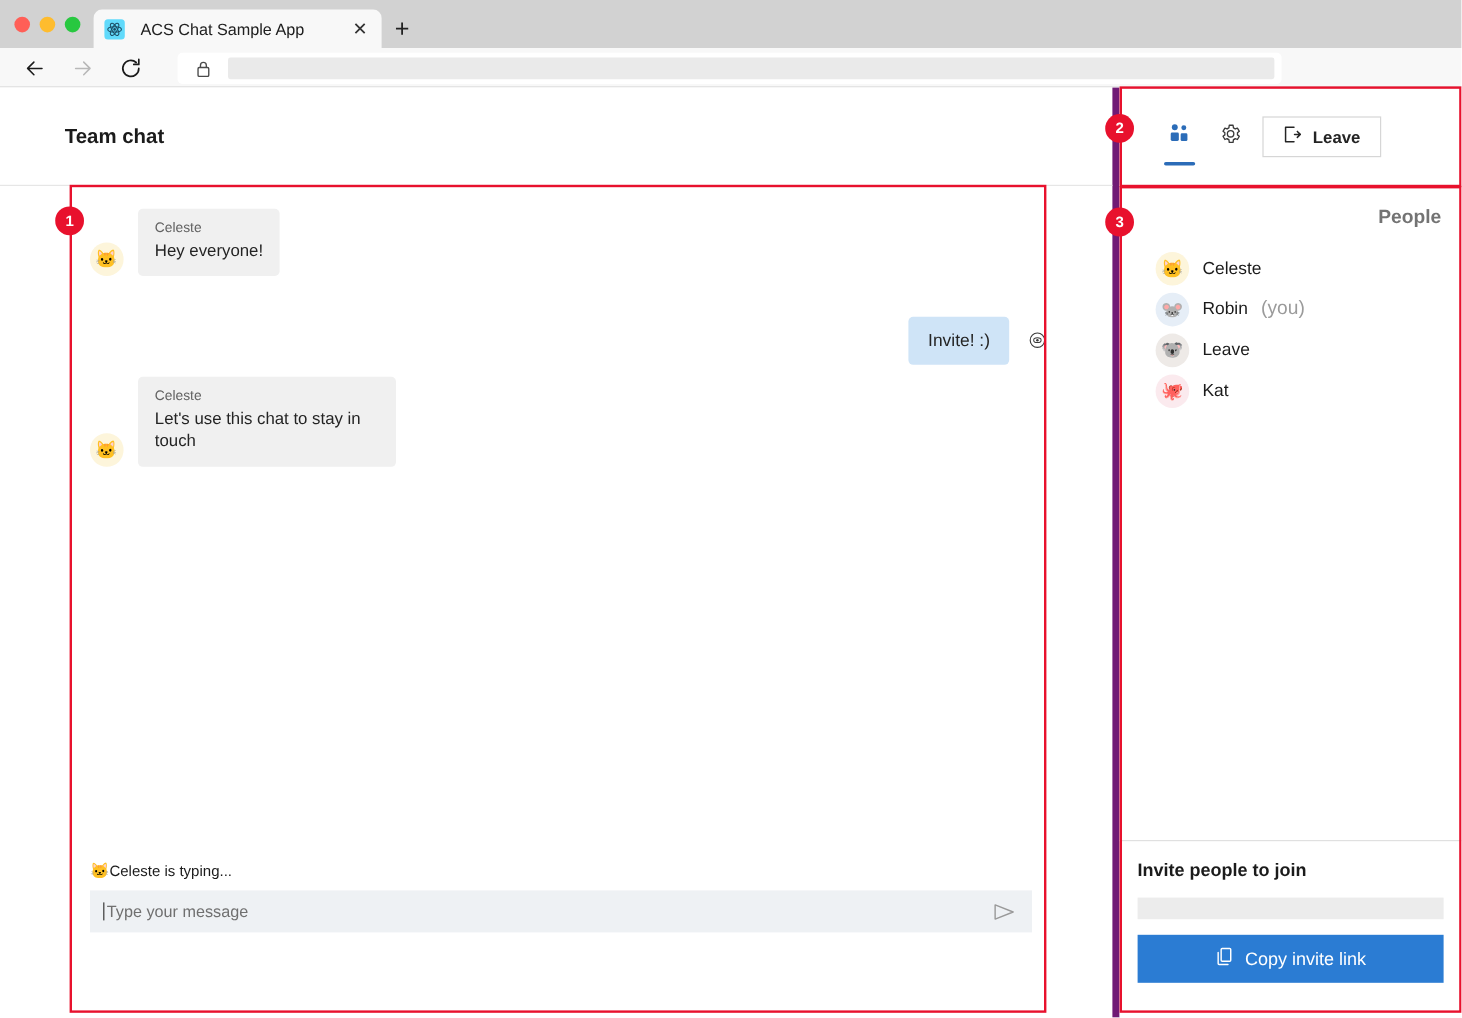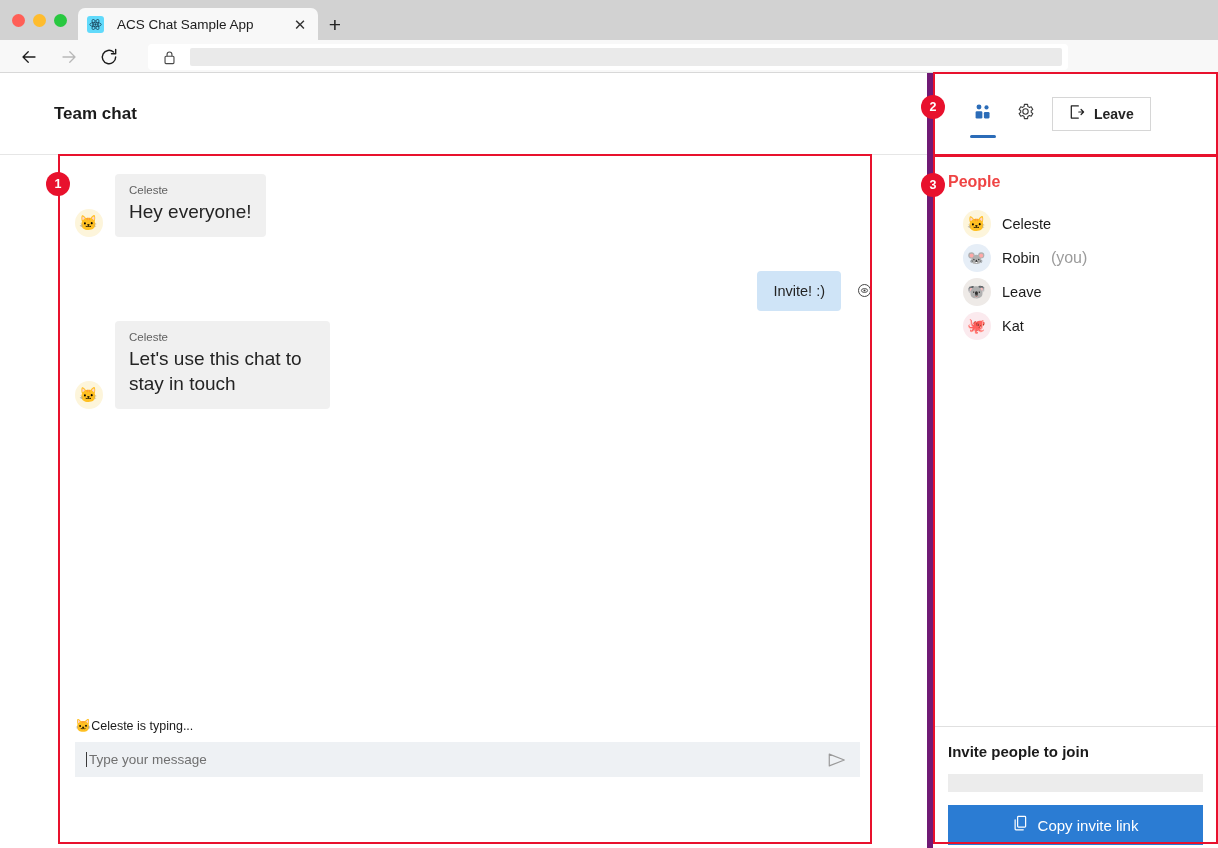--- a/index.html
+++ b/index.html
@@ -124,21 +124,21 @@
     width: 28px; height: 28px; border-radius: 50%;
     display: flex; align-items: center; justify-content: center;
     font-size: 15px; flex: none;
   }
   .bubble {
     background: #f0f0f0; border-radius: 4px;
     padding: 10px 14px 12px 14px;
     max-width: 215px;
   }
   .bubble .sender { font-size: 11.5px; color: #616161; margin-bottom: 3px; }
-  .bubble .body { font-size: 19px; color: #242424; line-height: 1.35; }
+  .bubble .body { font-size: 14px; color: #242424; line-height: 1.35; }
   .bubble.mine {
     background: #cfe4f7; color: #242424; padding: 12px 16px;
     font-size: 14.5px; max-width: 230px;
   }
   .read-icon {
     width: 15px; height: 15px; flex: none;
     display: flex; align-items: center; justify-content: center;
   }
 
   .typing {
@@ -183,32 +183,32 @@
   }
   .leave-btn {
     margin-left: 6px;
     height: 32px; padding: 16px 16px;
     border: 1px solid #d6d6d6; background: #ffffff;
     display: flex; align-items: center; gap: 9px;
     font-size: 14px; font-weight: bold; color: #242424;
   }
 
   .people-head {
-    padding: 18px 0 0 15px;
-    font-size: 16px; font-weight: bold; color: #ef4444;
+    padding: 18px 17px 0 15px;
+    font-size: 16px; font-weight: bold; color: #737373; text-align: right;
   }
   .people-list { padding: 16px 0 0 30px; }
   .person {
     display: flex; align-items: center; gap: 11px; height: 34px;
   }
   .person .name { font-size: 14.5px; color: #1b1b1b; }
   .person .you { color: #9b9b9b; }
 
   .invite {
-    position: absolute; left: 0; bottom: 0; width: 285px; height: 122px;
+    position: absolute; left: 0; bottom: 0; width: 285px; height: 148px;
     border-top: 1px solid #e0e0e0;
     padding: 16px 15px 0 15px;
   }
   .invite-title { font-size: 15px; font-weight: bold; color: #1b1b1b; }
   .invite-field {
     margin-top: 14px; height: 18px; background: #ececec;
   }
   .copy-btn {
     margin-top: 13px; width: 100%; height: 40px;
     background: #2b7cd3; color: #ffffff;

